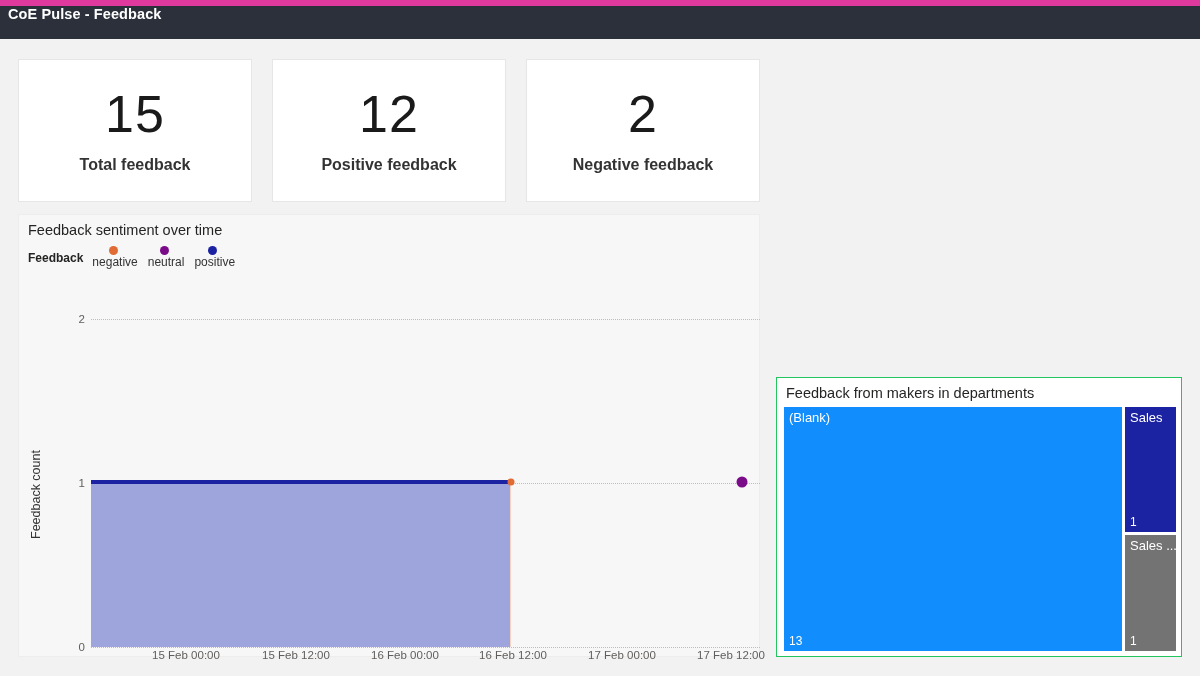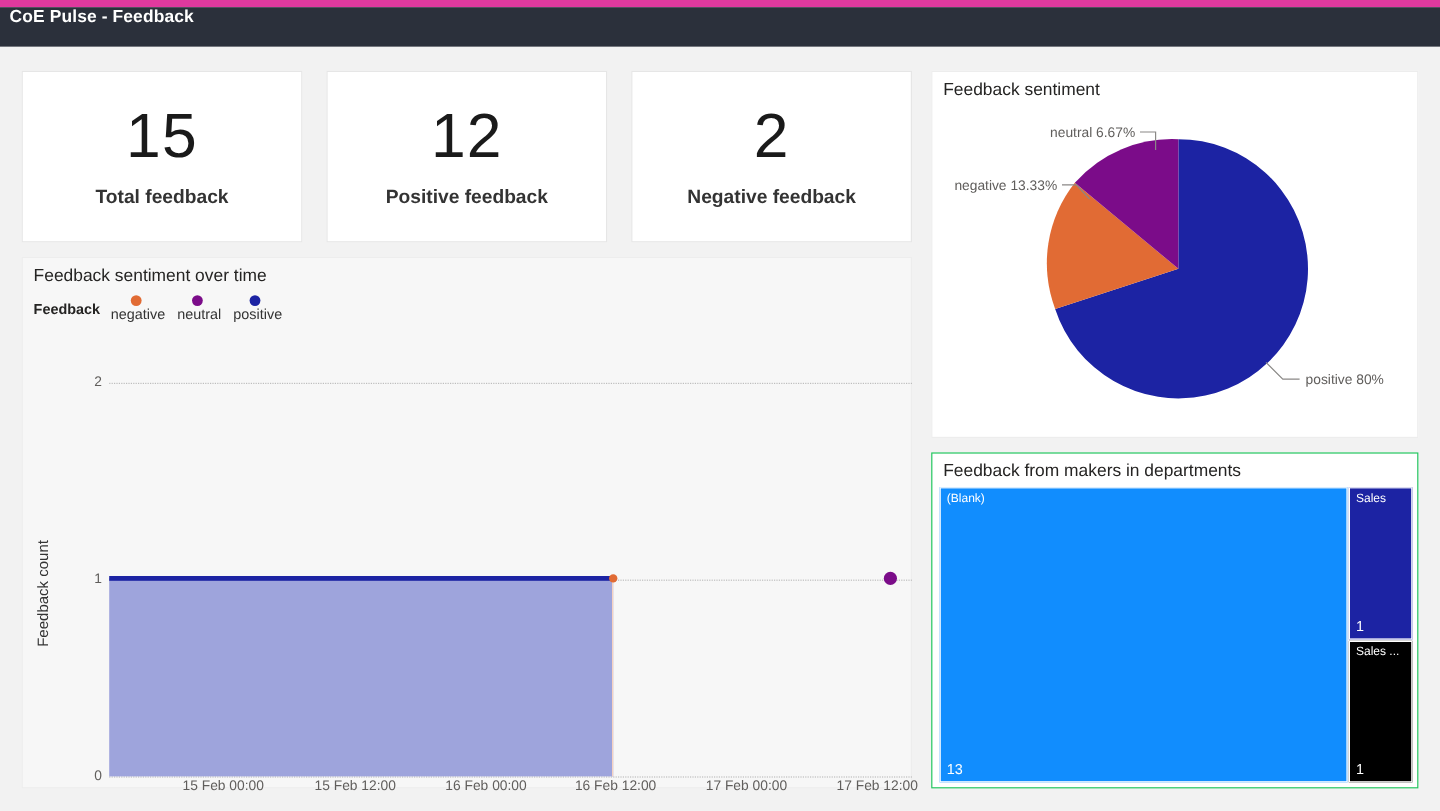--- a/index.html
+++ b/index.html
@@ -225,34 +225,34 @@
     width: 394px; height: 246px;
   }
   .tree-cell {
     position: absolute;
     border: 1px solid #ffffff;
     overflow: hidden;
   }
   .tree-cell .t-name {
     position: absolute;
     left: 5px; top: 3px;
-    font-size: 10px;
+    font-size: 13px;
     color: #ffffff;
     white-space: nowrap;
   }
   .tree-cell .t-val {
     position: absolute;
     left: 5px; bottom: 3px;
     font-size: 12px;
     color: #ffffff;
     white-space: nowrap;
   }
   .tree-blank { left: 0; top: 0; width: 340px; height: 246px; background: #118dfe; }
   .tree-sales { left: 341px; top: 0; width: 53px; height: 127px; background: #1c23a3; }
-  .tree-sales2 { left: 341px; top: 128px; width: 53px; height: 118px; background: #000000; }
+  .tree-sales2 { left: 341px; top: 128px; width: 53px; height: 118px; background: #737373; }
 
   .pie-lbl { font-size: 11.5px; fill: #605e5c; font-family: "Liberation Sans", sans-serif; }
 </style>
 </head>
 <body>
 
 <div id="app">
 
   <div class="accent-stripe"></div>
 
@@ -330,40 +330,20 @@
           <div class="xtick" style="left:205px">15 Feb 12:00</div>
           <div class="xtick" style="left:314px">16 Feb 00:00</div>
           <div class="xtick" style="left:422px">16 Feb 12:00</div>
           <div class="xtick" style="left:531px">17 Feb 00:00</div>
           <div class="xtick" style="left:640px">17 Feb 12:00</div>
         </div>
 
       </div>
     </div>
 
-    <div class="pie-tile">
-      <div class="tile-title">Feedback sentiment</div>
-
-      <svg class="pie-svg" viewBox="0 0 406 282">
-
-        <path d="M 205 140 L 205 32 A 108 108 0 1 1 102.3 173.4 Z" fill="#1c23a3"></path>
-
-        <path d="M 205 140 L 102.3 173.4 A 108 108 0 0 1 118.7 68.3 Z" fill="#e16b34"></path>
-
-        <path d="M 205 140 L 118.7 68.3 A 108 108 0 0 1 205 32 Z" fill="#7b0c89"></path>
-
-        <polyline points="186,41 186,26 173,26" fill="none" stroke="#8a8886" stroke-width="1"></polyline>
-        <polyline points="131,82 120,70 108,70" fill="none" stroke="#8a8886" stroke-width="1"></polyline>
-        <polyline points="278,218 292,232 306,232" fill="none" stroke="#8a8886" stroke-width="1"></polyline>
-
-        <text class="pie-lbl" x="169" y="30" text-anchor="end">neutral 6.67%</text>
-        <text class="pie-lbl" x="104" y="74" text-anchor="end">negative 13.33%</text>
-        <text class="pie-lbl" x="311" y="236" text-anchor="start">positive 80%</text>
-      </svg>
-    </div>
 
     <div class="tree-tile">
       <div class="tile-title">Feedback from makers in departments</div>
 
       <div class="tree-area">
 
         <div class="tree-cell tree-blank">
           <span class="t-name">(Blank)</span>
           <span class="t-val">13</span>
         </div>

